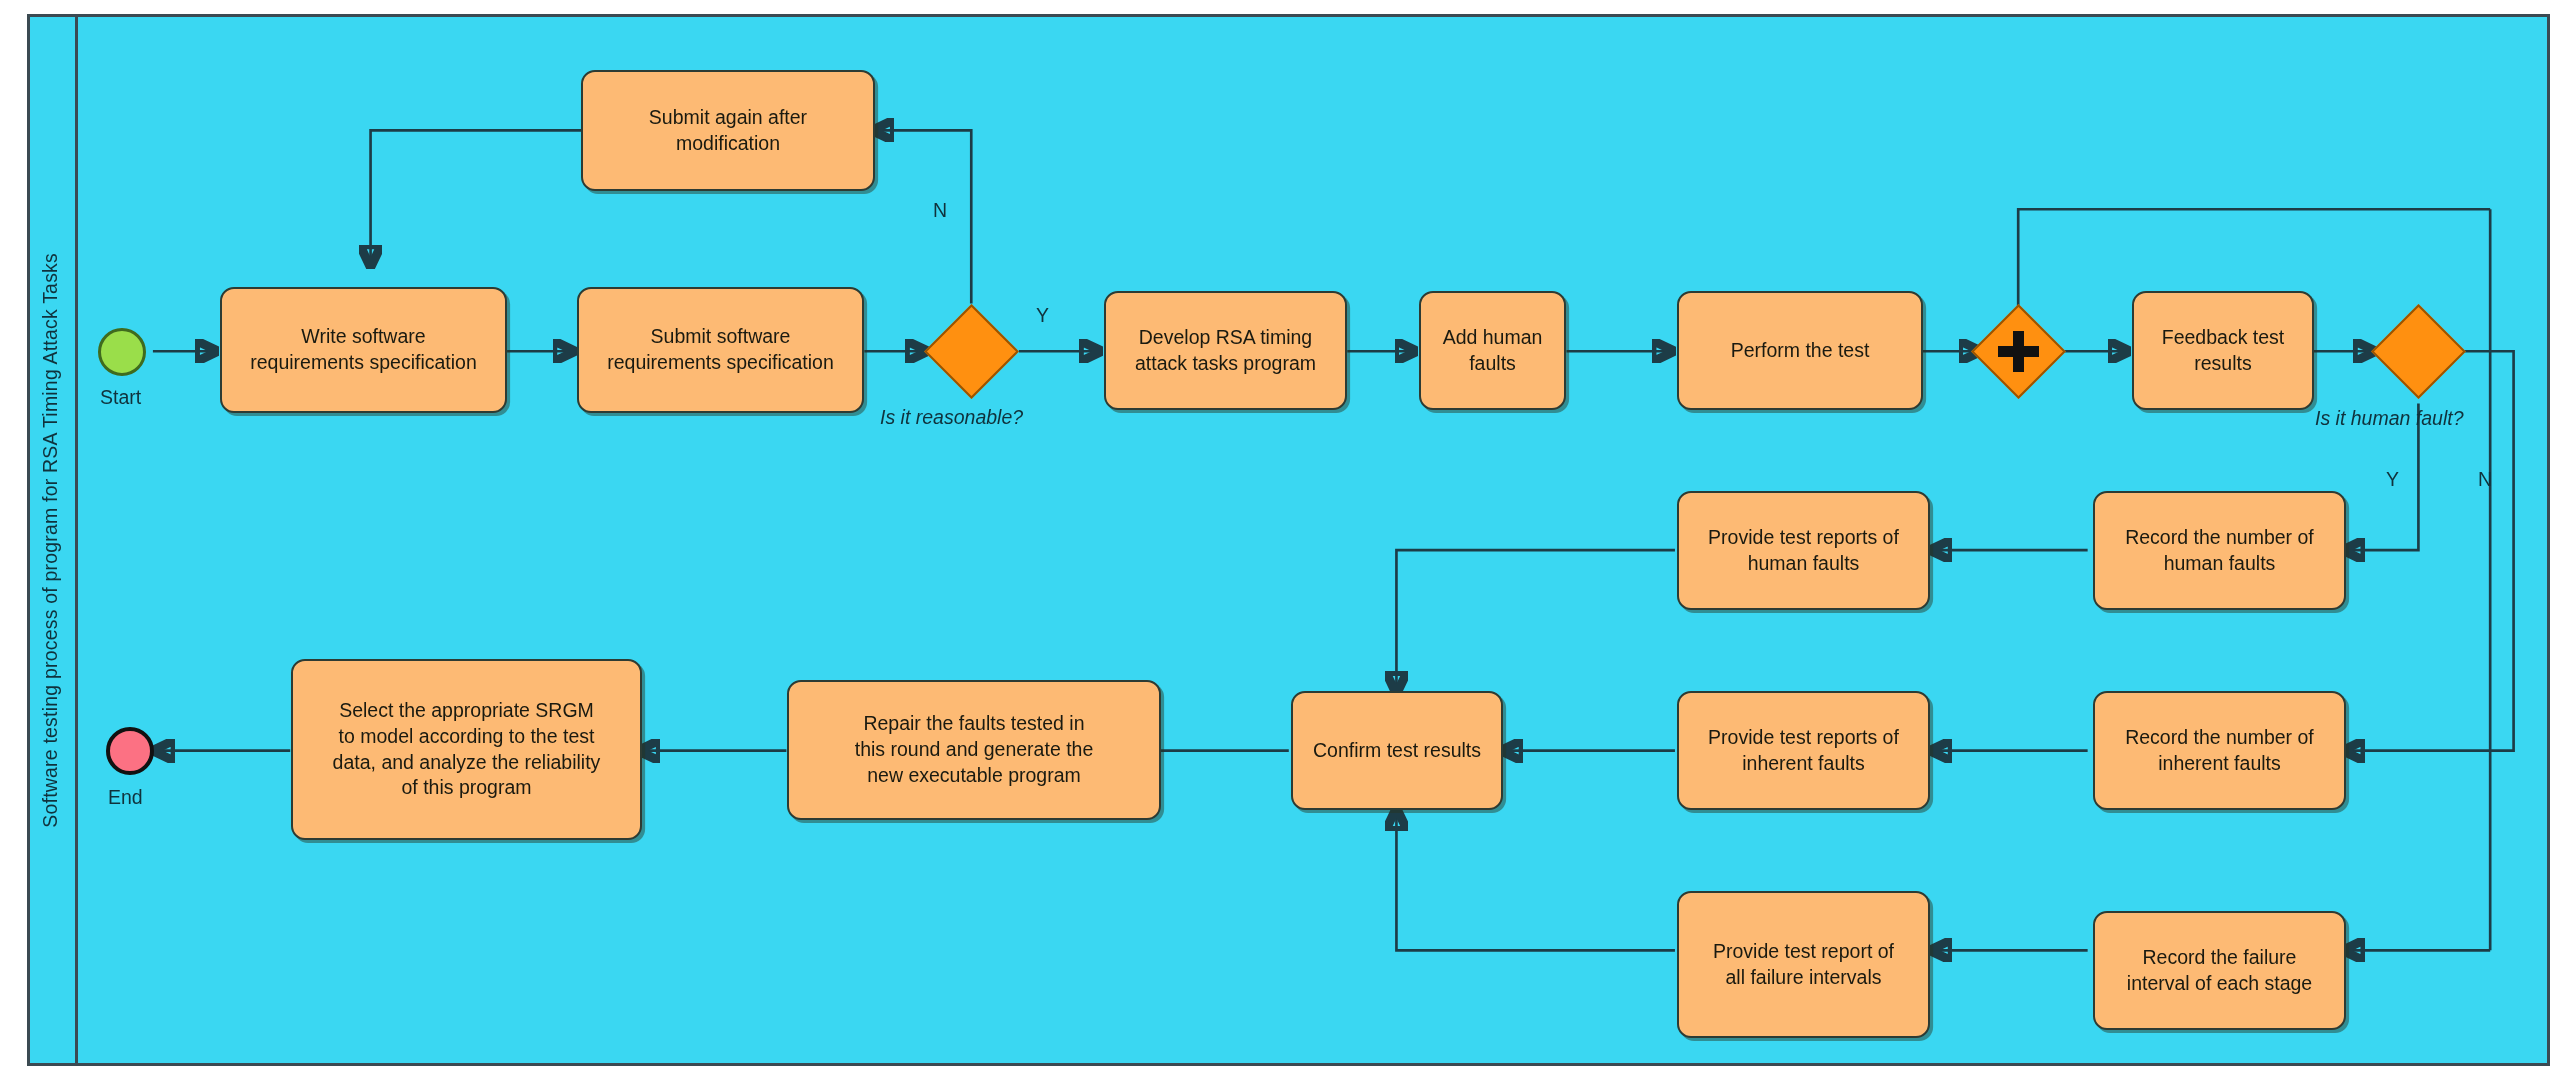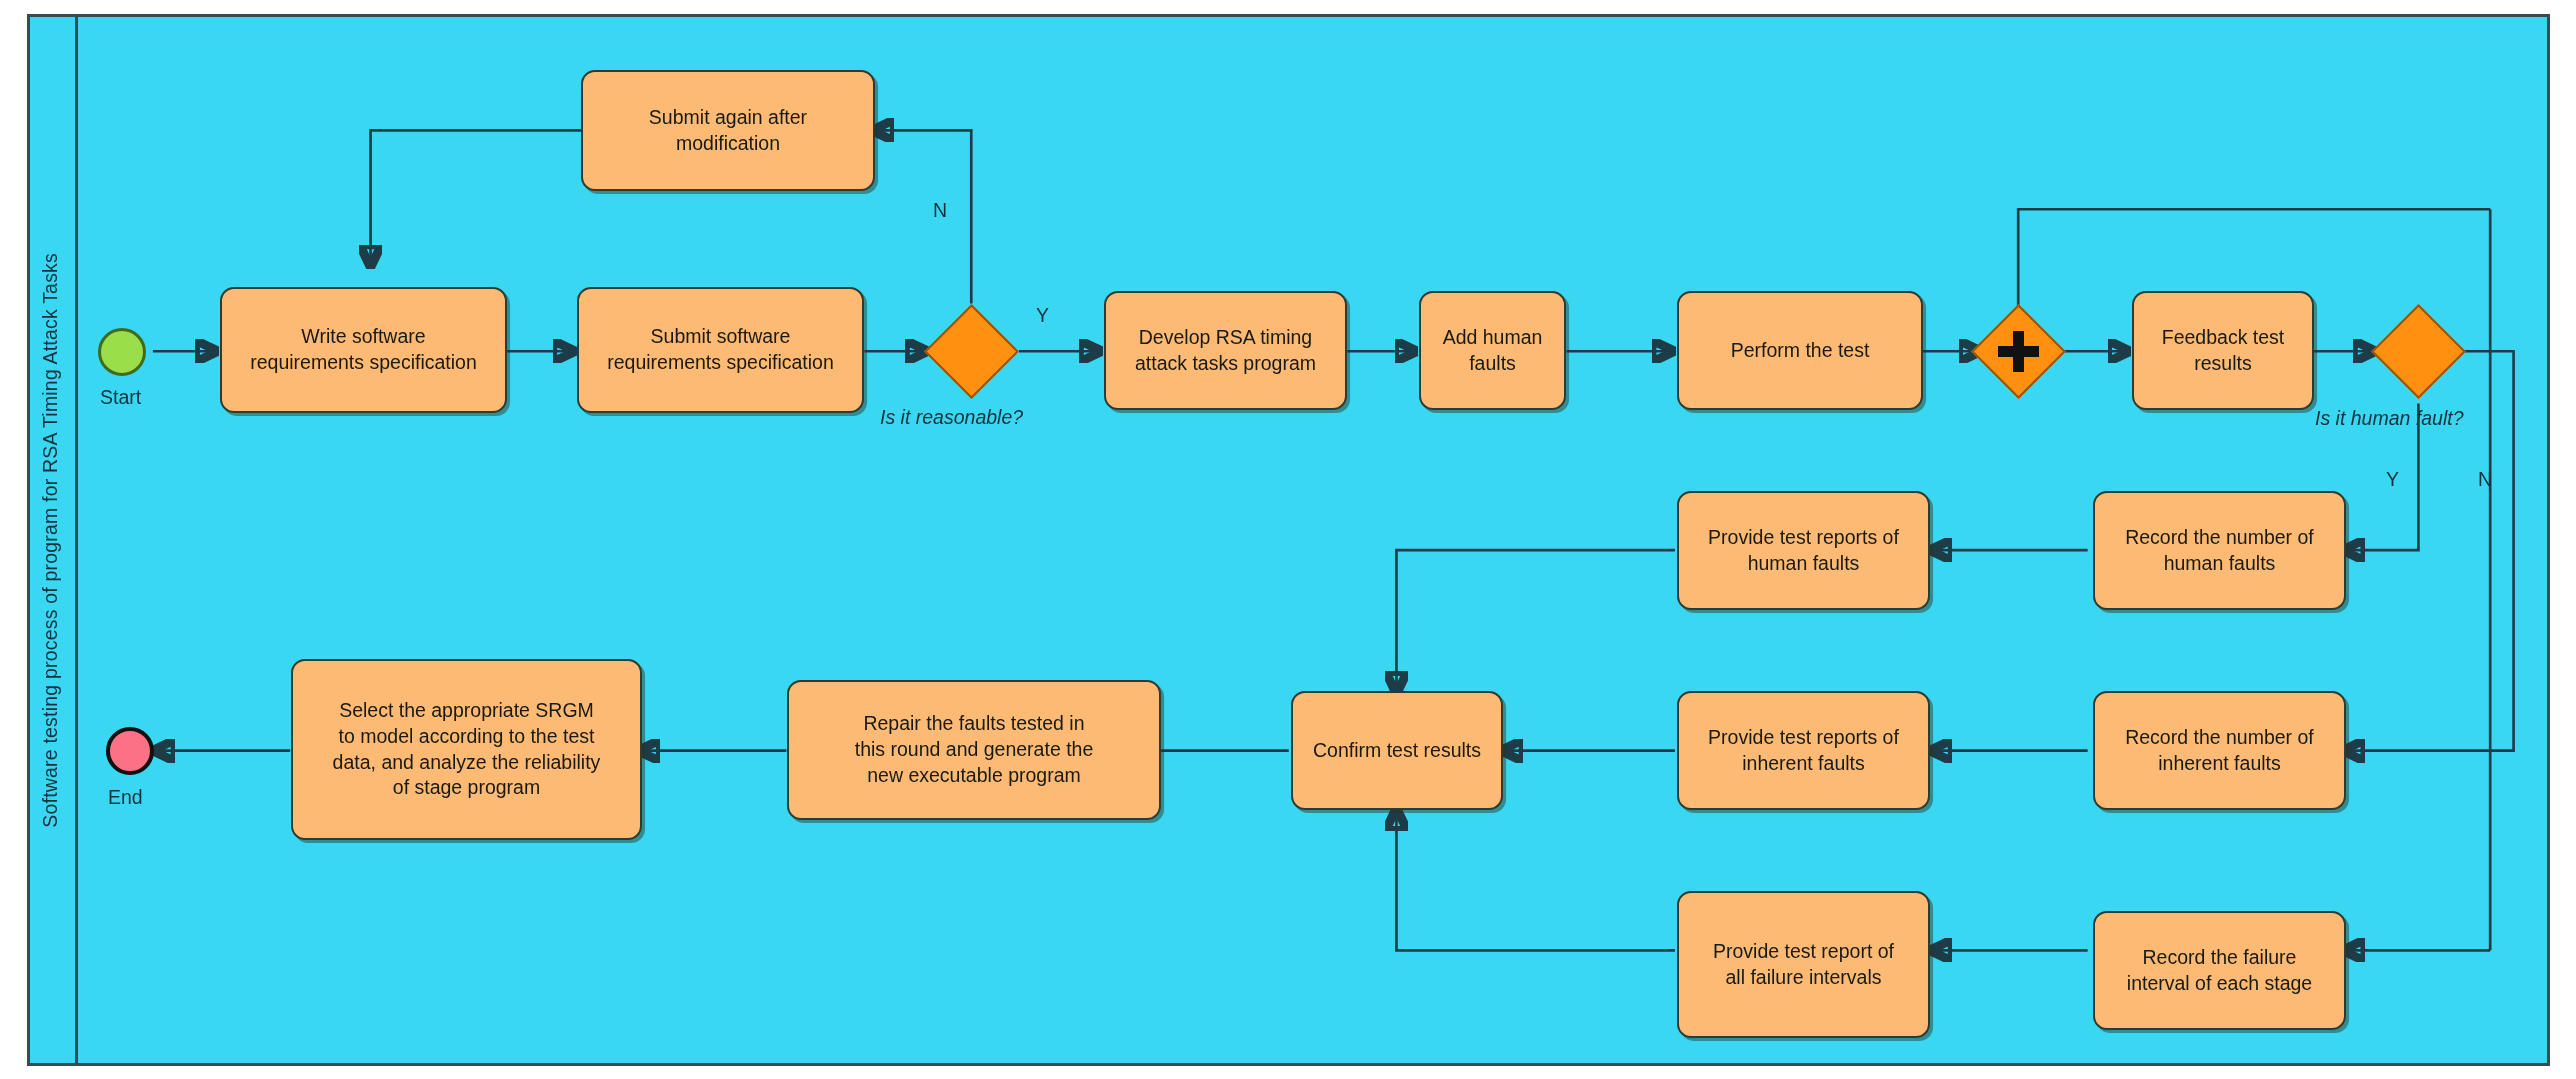--- a/index.html
+++ b/index.html
@@ -323,18 +323,18 @@
       <span>this round and generate the</span>
       <span>new executable program</span>
     </div>
   </div>
 
   <div class="node task" style="left:291px; top:659px; width:351px; height:181px;">
     <div>
       <span>Select the appropriate SRGM</span>
       <span>to model according to the test</span>
       <span>data, and analyze the reliability</span>
-      <span>of stage program</span>
+      <span>of this program</span>
     </div>
   </div>
 
 </div>
 
 
 </body></html>

